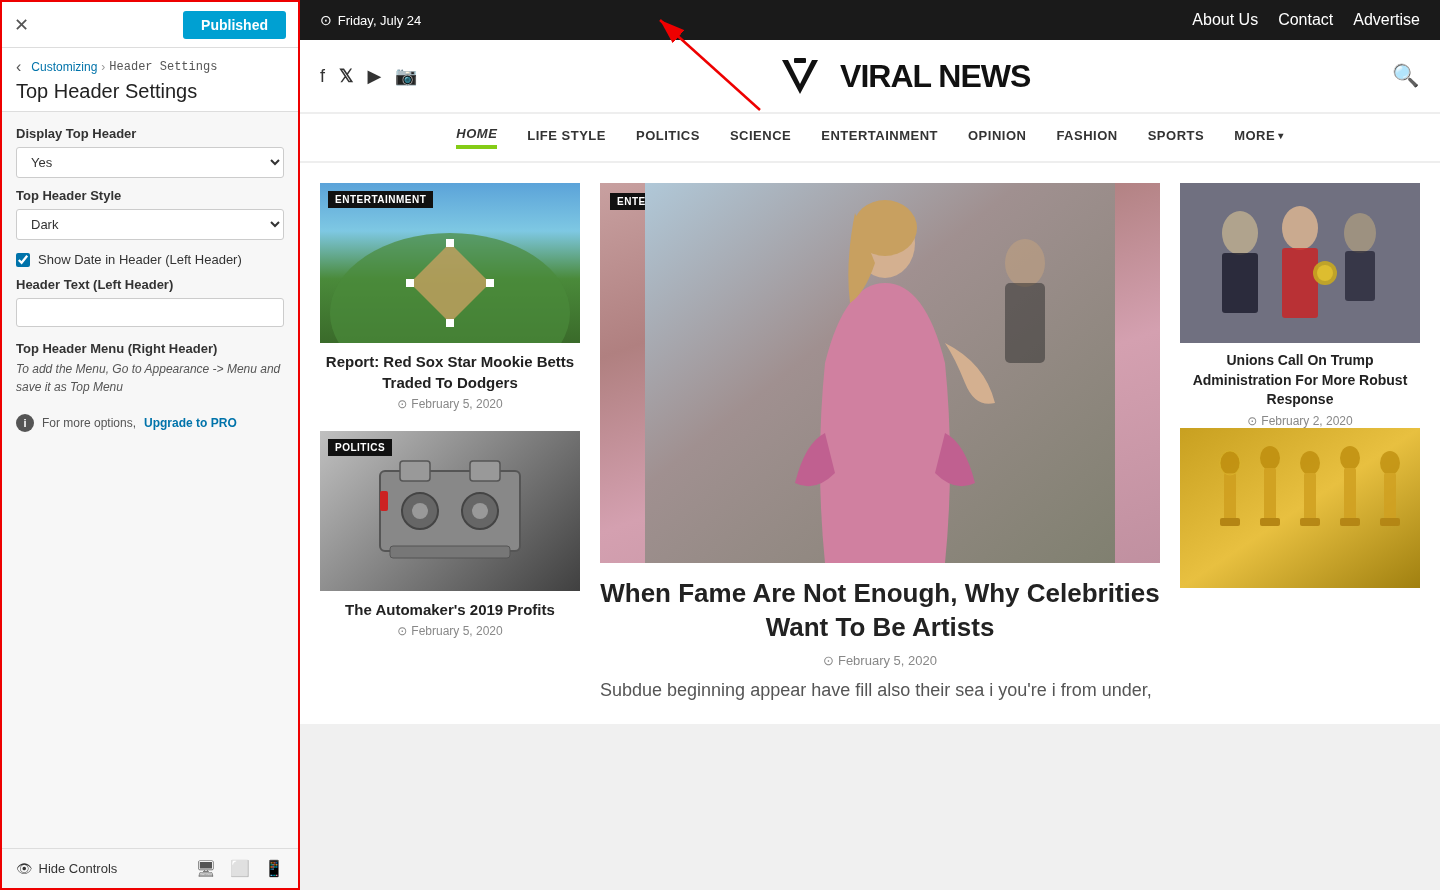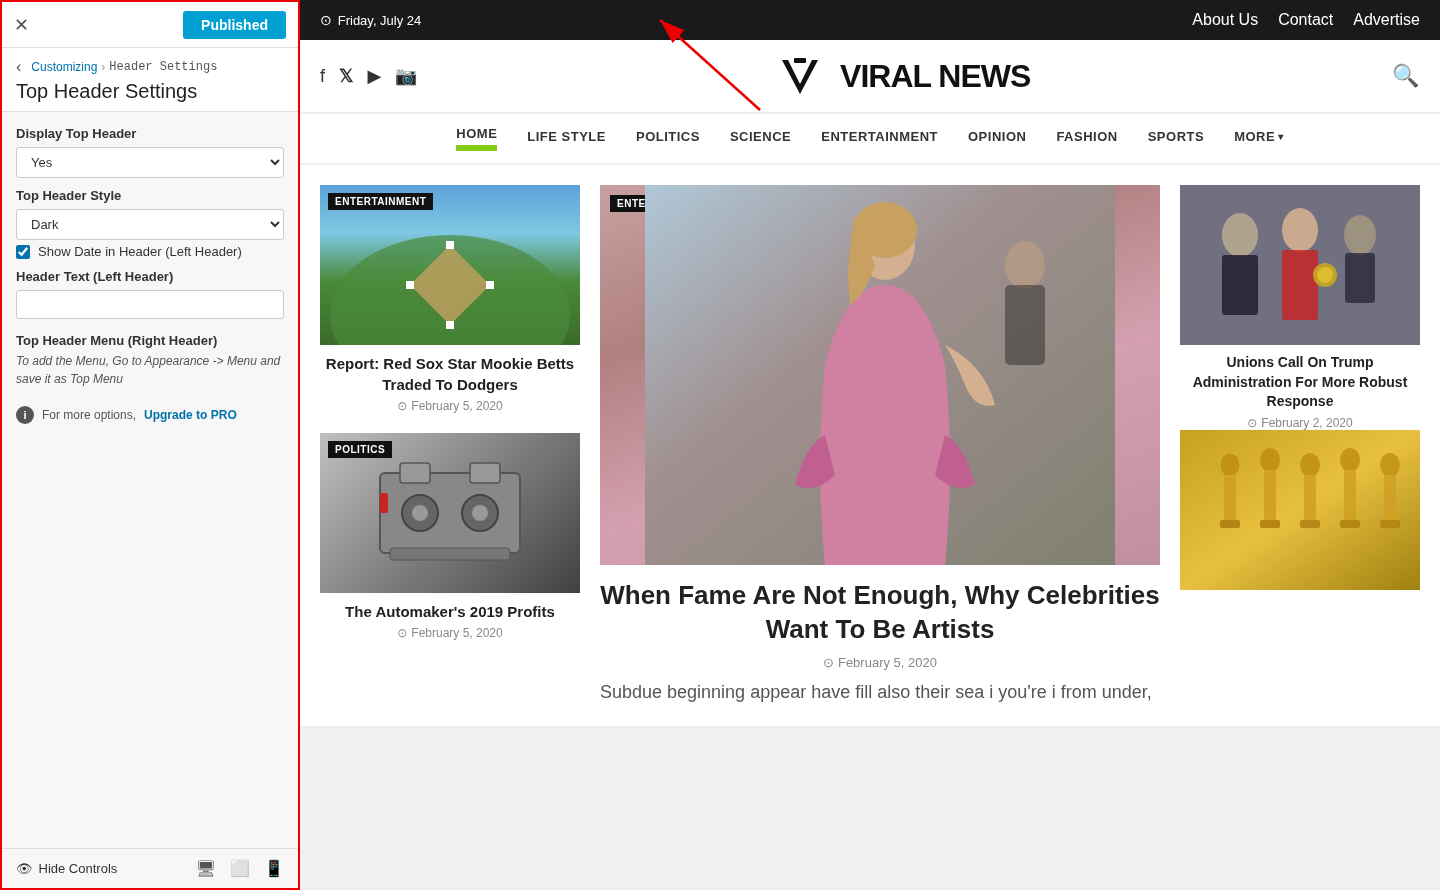--- a/index.html
+++ b/index.html
@@ -95,21 +95,21 @@
       background: #fff;
       font-size: 13px;
       color: #333;
       appearance: auto;
       cursor: pointer;
     }
     .checkbox-row {
       display: flex;
       align-items: center;
       gap: 8px;
-      margin: 4px 0 4px;
+      margin: 12px 0 4px;
       font-size: 13px;
       color: #333;
     }
     .checkbox-row input[type=checkbox] {
       width: 14px;
       height: 14px;
       accent-color: #0073aa;
     }
     .text-input {
       width: 100%;
@@ -268,21 +268,22 @@
       font-size: 13px;
       font-weight: bold;
       color: #333;
       text-decoration: none;
       letter-spacing: 0.5px;
       padding-bottom: 4px;
       cursor: pointer;
       text-transform: uppercase;
     }
     .nav-item.active {
-      border-bottom: 6px solid #84cc16;
+      border-bottom: 4px solid #84cc16;
+      font-style: italic;
     }
     .nav-more {
       display: flex;
       align-items: center;
       gap: 3px;
     }
 
     
     .content-area {
       display: flex;

